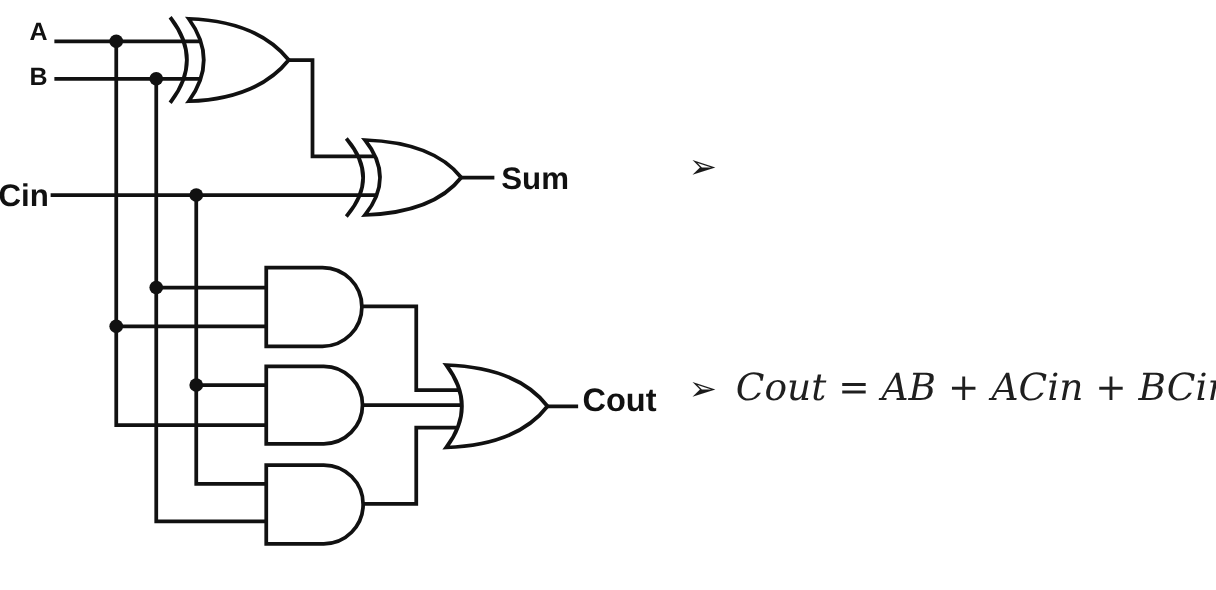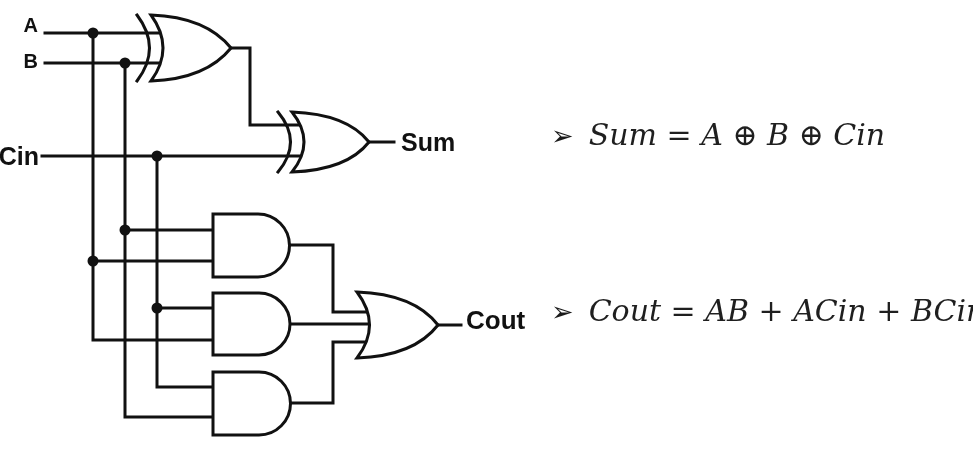--- a/index.html
+++ b/index.html
@@ -112,21 +112,20 @@
       <text class="sig-label" x="38" y="32" font-size="20" text-anchor="end">A</text>
       <text class="sig-label" x="38" y="68" font-size="20" text-anchor="end">B</text>
       <text class="sig-label" x="39" y="165" font-size="25" text-anchor="end">Cin</text>
       <text class="sig-label" x="401" y="151" font-size="25" text-anchor="start">Sum</text>
       <text class="sig-label" x="466" y="329" font-size="26" text-anchor="start">Cout</text>
     </g>
   </svg>
 
   <div class="equation eq-sum">
     <span class="eq-bullet">➢</span>
-    <span class="eq-text">Sum = A ⊕ B ⊕ Cin</span>
   </div>
 
   <div class="equation eq-cout">
     <span class="eq-bullet">➢</span>
     <span class="eq-text">Cout = AB + ACin + BCin</span>
   </div>
 
 </div>
 
 </body></html>

